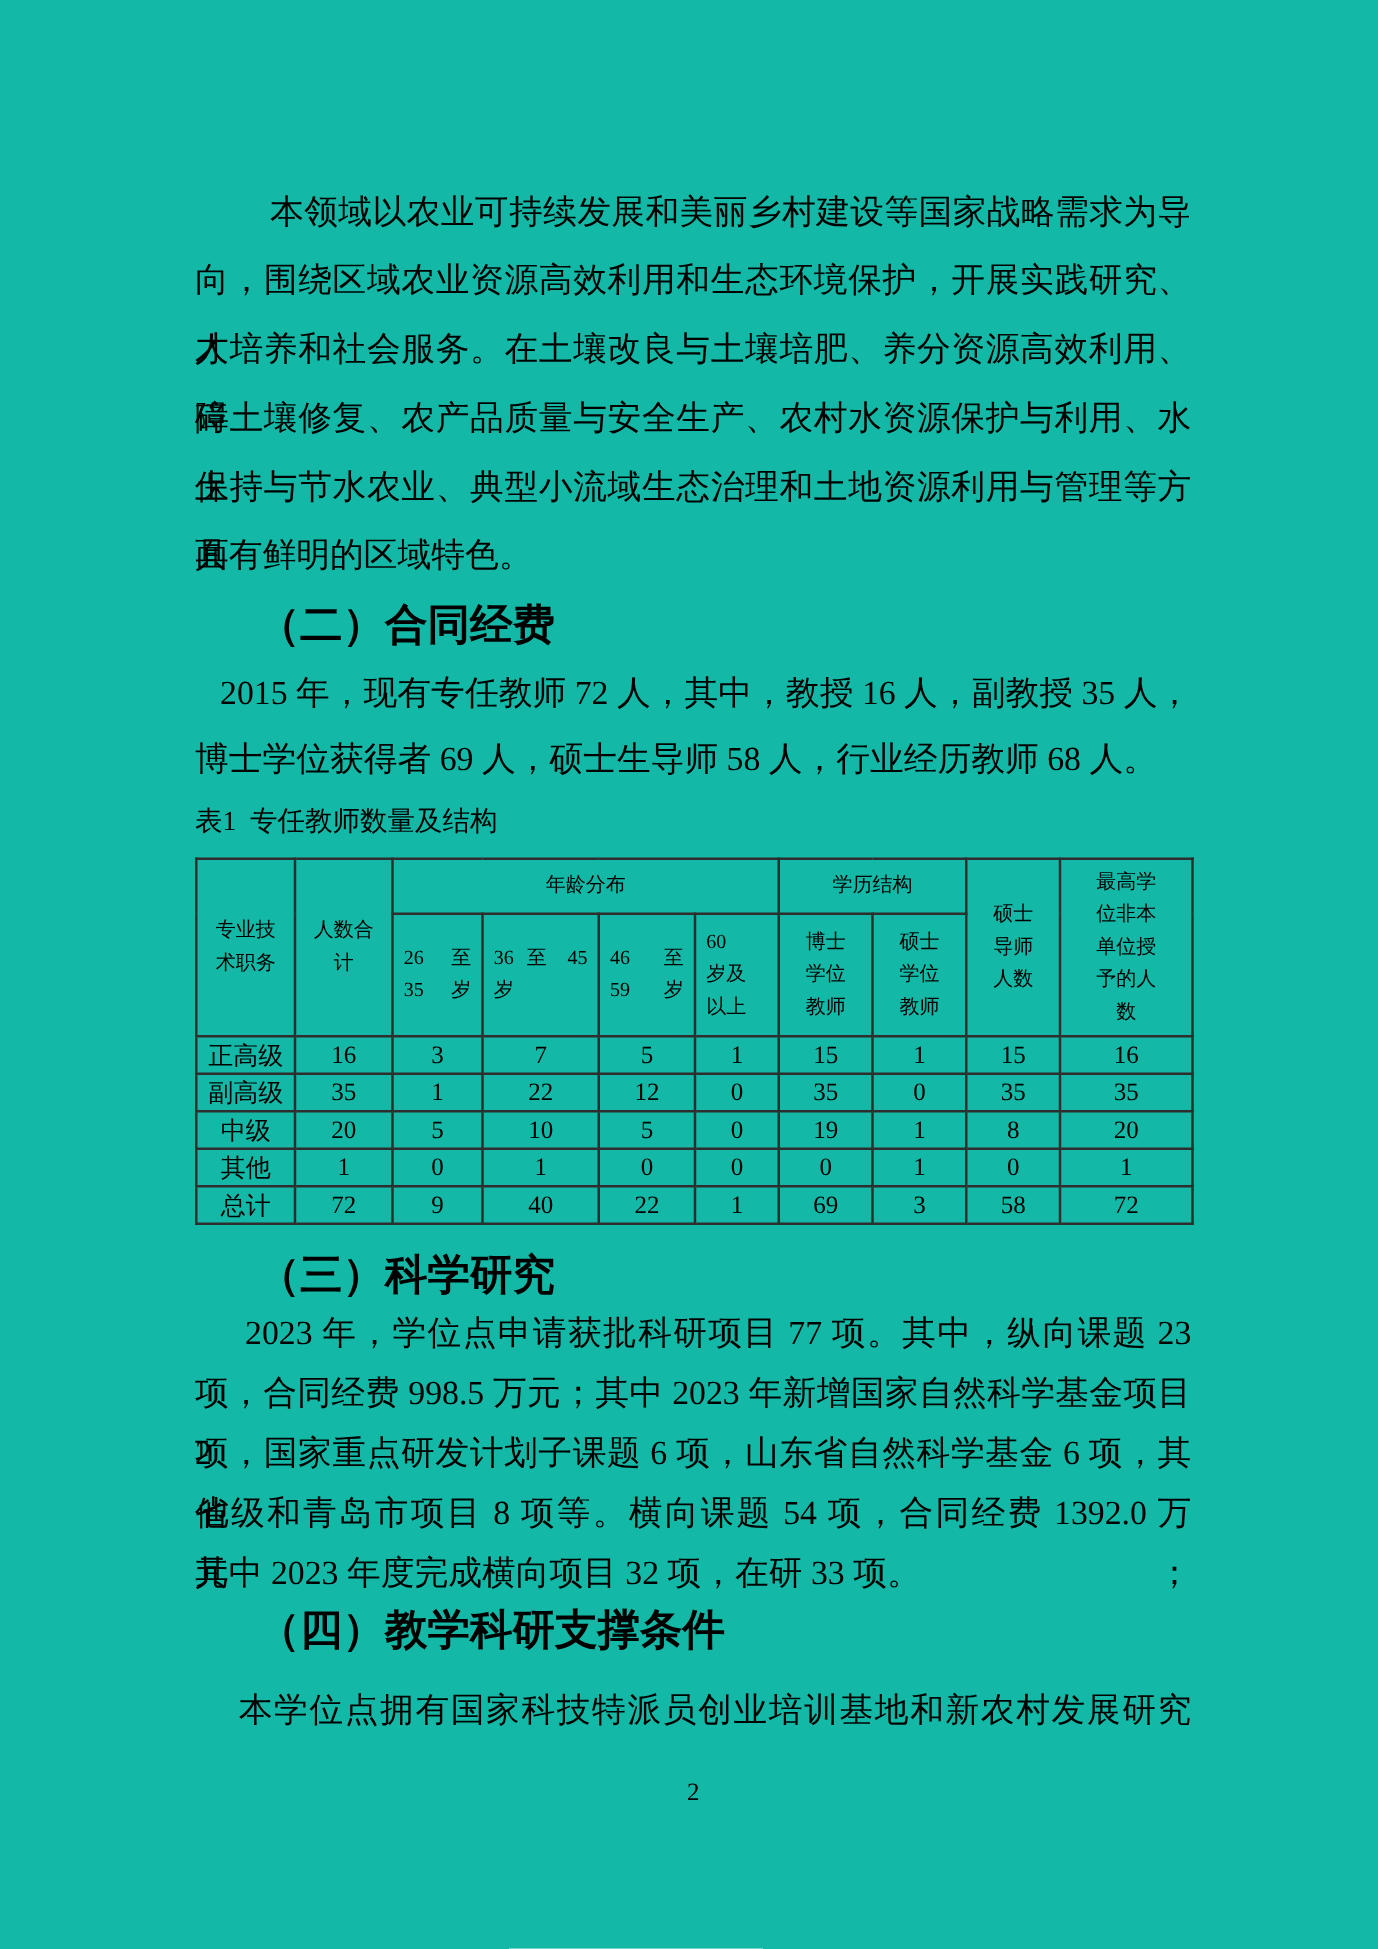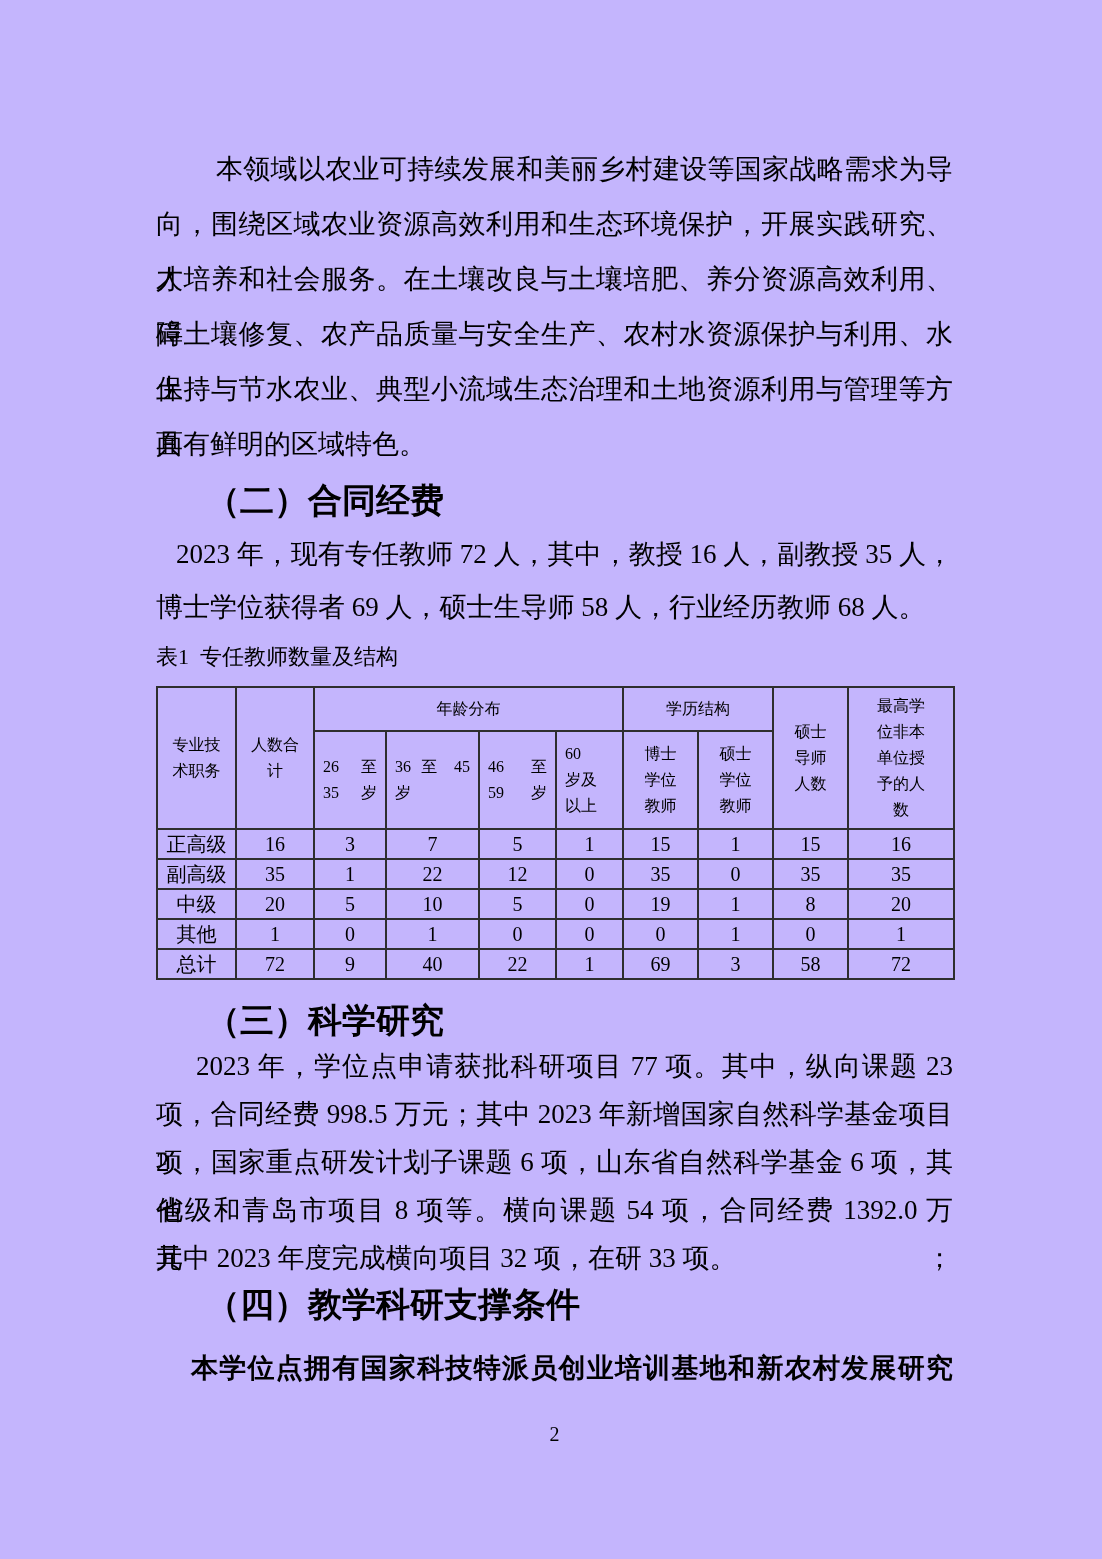--- a/index.html
+++ b/index.html
@@ -1,20 +1,20 @@
 <!DOCTYPE html>
 <html><head>
 <meta charset="utf-8">
 <style>
   html, body { margin: 0; padding: 0; background: #ffffff; }
   .page {
     position: relative;
     width: 1102px;
     height: 1559px;
-    background: #c4b5fd;
+    background: #14b8a6;
     color: #000000;
     font-family: "Liberation Serif", "DejaVu Serif", serif;
     overflow: hidden;
   }
   .content {
     position: absolute;
     left: 156px;
     top: 0;
     width: 797px;
   }
@@ -22,21 +22,21 @@
   .para { font-size: 27px; color: #000; }
   .line { white-space: pre-wrap; }
   .stretch { text-align: justify; text-align-last: justify; text-justify: inter-character; }
   .p1 { margin-top: 142px; }
   .p1 .line { line-height: 55px; height: 55px; }
   .p2 { margin-top: 6px; }
   .p2 .line { line-height: 53px; height: 53px; }
   .p3 { margin-top: 0; }
   .p3 .line { line-height: 48px; height: 48px; }
   .p4 { margin-top: 22px; }
-  .p4 .line { line-height: 40px; height: 40px; font-weight: bold; }
+  .p4 .line { line-height: 40px; height: 40px; }
   .indent-60 { padding-left: 60px; }
   .indent-20 { padding-left: 20px; }
   .indent-40 { padding-left: 40px; }
   .indent-35 { padding-left: 35px; }
   
   .heading {
     font-family: "Liberation Sans", "DejaVu Sans", sans-serif;
     font-weight: 700;
     font-size: 34px;
     line-height: 44px;
@@ -113,21 +113,21 @@
       <div class="line stretch">向，围绕区域农业资源高效利用和生态环境保护，开展实践研究、人</div>
       <div class="line stretch">才培养和社会服务。在土壤改良与土壤培肥、养分资源高效利用、障</div>
       <div class="line stretch">碍土壤修复、农产品质量与安全生产、农村水资源保护与利用、水土</div>
       <div class="line stretch">保持与节水农业、典型小流域生态治理和土地资源利用与管理等方面</div>
       <div class="line">具有鲜明的区域特色。</div>
     </div>
 
     <div class="heading h2">（二）合同经费</div>
 
     <div class="para p2">
-      <div class="line stretch indent-20">2023 年，现有专任教师 72 人，其中，教授 16 人，副教授 35 人，</div>
+      <div class="line stretch indent-20">2015 年，现有专任教师 72 人，其中，教授 16 人，副教授 35 人，</div>
       <div class="line">博士学位获得者 69 人，硕士生导师 58 人，行业经历教师 68 人。</div>
     </div>
 
     <div class="caption">表1  专任教师数量及结构</div>
 
     <table class="t1">
       <colgroup>
         <col style="width:79px">
           <col style="width:78px">
           <col style="width:72px">

